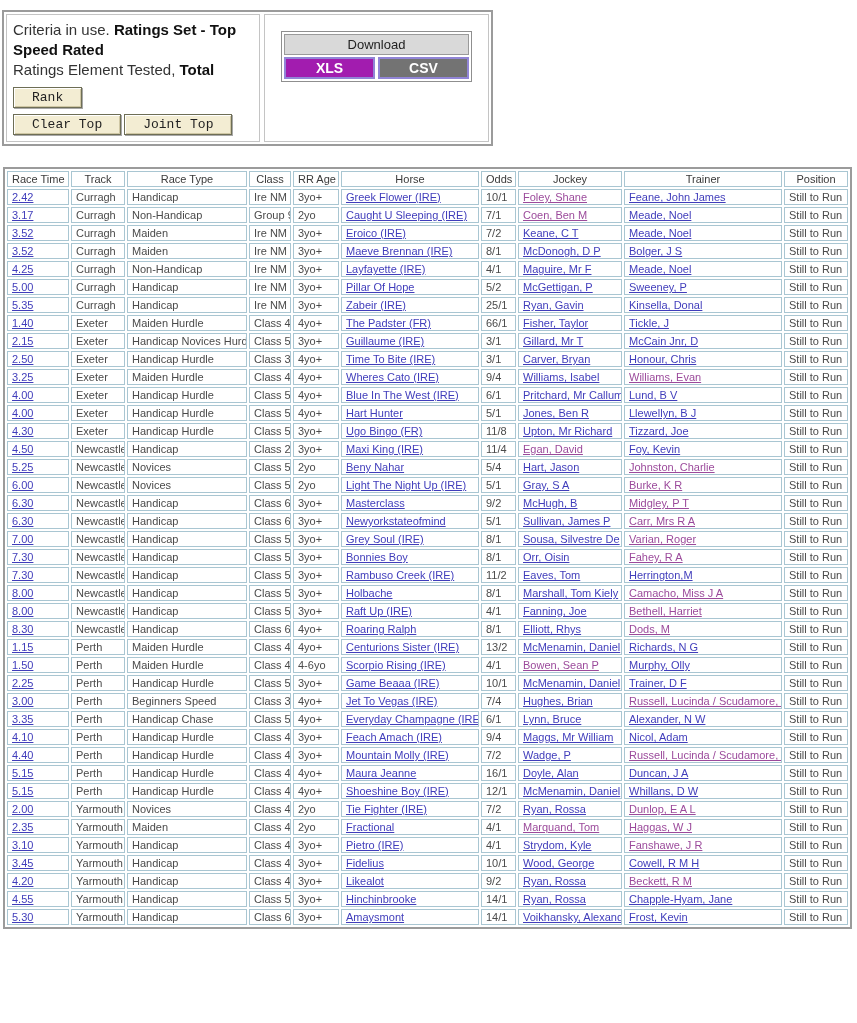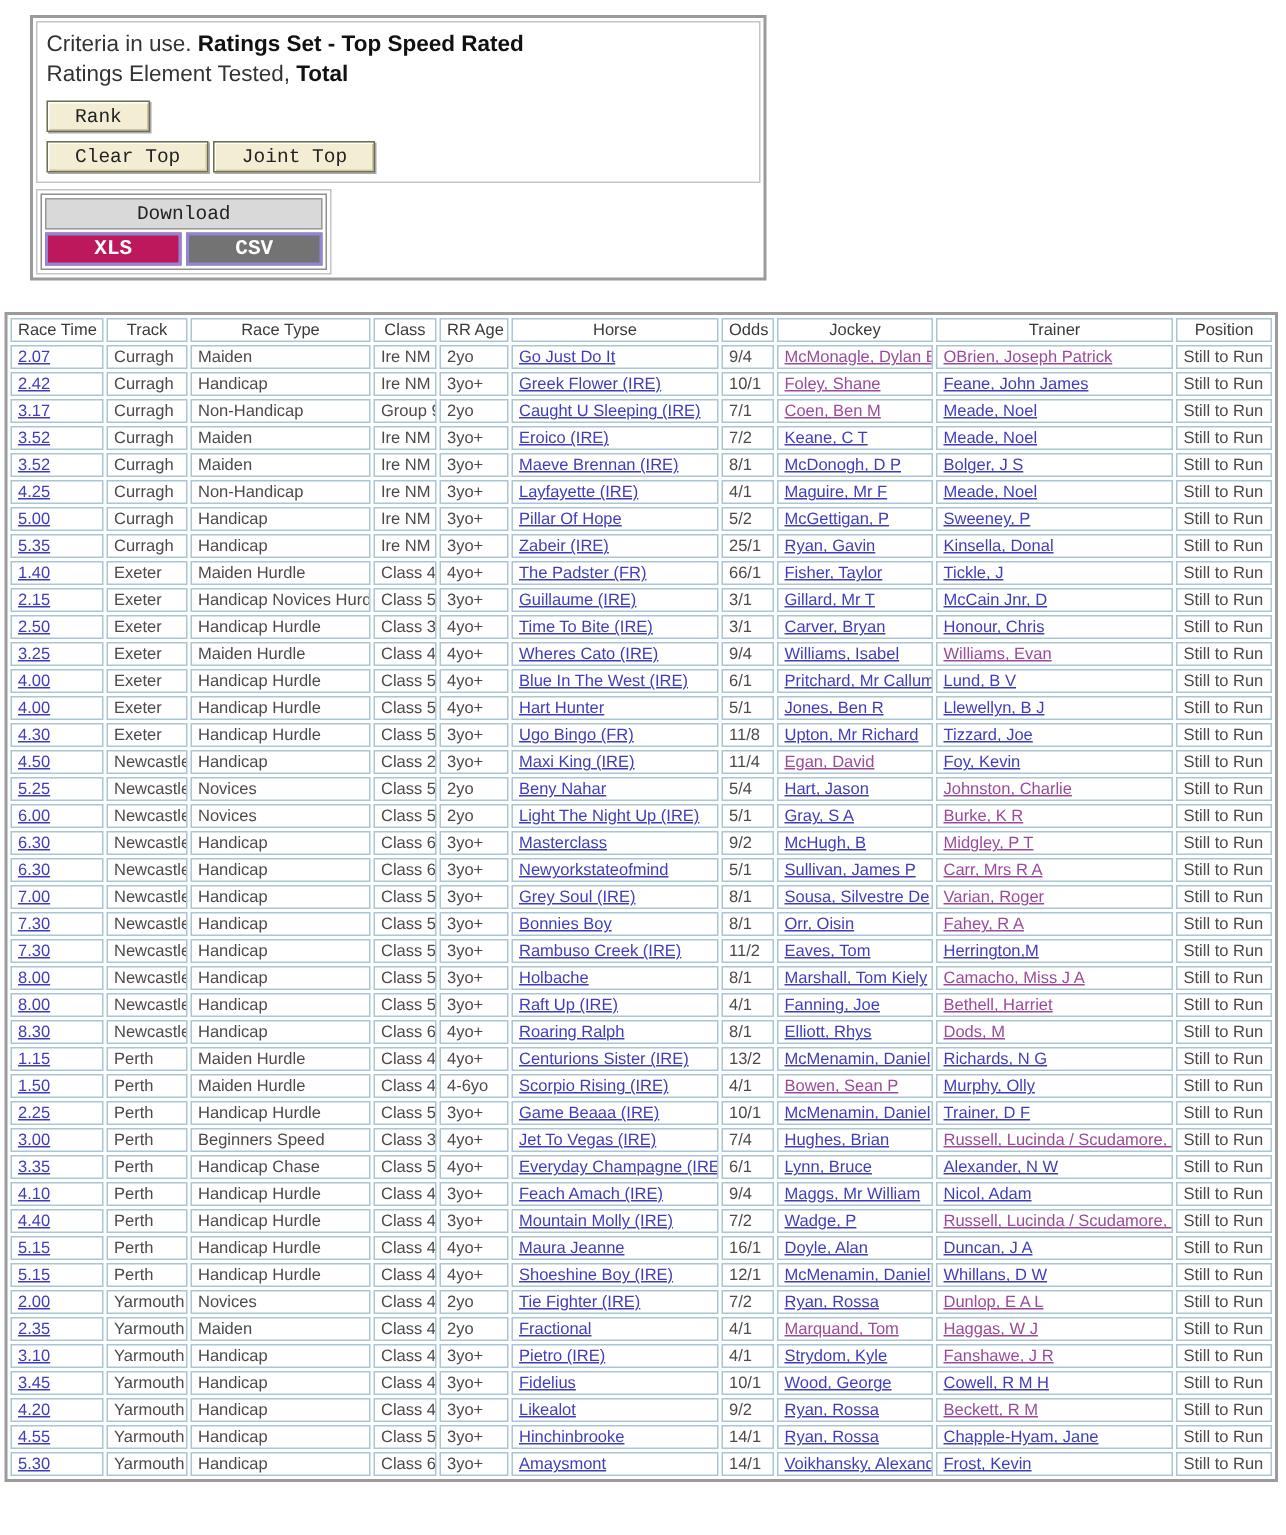--- a/index.html
+++ b/index.html
@@ -1,19 +1,19 @@
 <!DOCTYPE html>
 <html><head>
 <meta charset="utf-8">
 <style>
   html,body{margin:0;padding:0;background:#fff;width:857px;font-family:"Liberation Sans",sans-serif;}
-  .top-wrap{margin:10px 0 0 20px;width:487px;border:2px solid #9b9b9b;display:flex;background:#fff;flex-direction:column;}
+  .top-wrap{margin:10px 0 0 2px;width:487px;border:2px solid #9b9b9b;display:flex;background:#fff;}
   .top-cell{border:1px solid #c4c4c4;margin:2px;}
   .criteria-cell{flex:1;padding:5px 6px 6px 6px;}
-  .dl-cell{width:191px;padding:2px;font-family:Liberation Mono, monospace;}
+  .dl-cell{width:191px;padding:16px;}
   .criteria-text{font-size:15px;color:#333;line-height:20px;}
   .criteria-text b{color:#111;}
   .btn{display:inline-block;background:#f3edd3;border:1px solid #6e6e55;box-shadow:inset 1px 1px 0 #fff,inset -1px -1px 0 #cfc7a4,1px 1px 0 #a8a8a8;font-size:13px;color:#222;padding:2px 18px;cursor:pointer;font-family:Liberation Mono, monospace;}
   .btn-row{margin-top:7px;}
   .btn-row2{margin-top:6px;display:flex;gap:3px;}
   .dl-box{border:1px solid #8f8f8f;padding:2px;background:#fff;}
   .dl-head{border:1px solid #9a9a9a;background:#d9d9d9;text-align:center;font-size:13px;color:#222;padding:2px 0;margin-bottom:2px;}
   .dl-btns{display:flex;gap:3px;}
   .dl-btn{flex:1;border:2px solid #9185d6;color:#fff;font-weight:bold;font-size:14px;text-align:center;padding:1px 0;cursor:pointer;}
   table.races{margin:21px 0 0 3px;border:2px solid #9b9b9b;border-collapse:separate;border-spacing:2px;table-layout:fixed;width:849px;background:#fff;}
@@ -37,21 +37,21 @@
     </div>
     <div class="btn-row2">
       <span class="btn">Clear Top</span>
       <span class="btn">Joint Top</span>
     </div>
   </div>
   <div class="top-cell dl-cell">
     <div class="dl-box">
       <div class="dl-head">Download</div>
       <div class="dl-btns">
-        <span class="dl-btn" id="xls-btn" style="background: #be185d;">XLS</span>
+        <span class="dl-btn" id="xls-btn" style="background: #a21caf;">XLS</span>
         <span class="dl-btn" id="csv-btn" style="background: #737373;">CSV</span>
       </div>
     </div>
   </div>
 </div>
 
 <table class="races">
   <colgroup>
     <col style="width:62px">
       <col style="width:54px">
@@ -73,32 +73,20 @@
         <th>RR Age</th>
         <th>Horse</th>
         <th>Odds</th>
         <th>Jockey</th>
         <th>Trainer</th>
         <th>Position</th>
       </tr>
     </thead>
   <tbody id="races-body">
       <tr>
-        <td><a class="lnk blue">2.07</a></td>
-        <td>Curragh</td>
-        <td>Maiden</td>
-        <td>Ire NM</td>
-        <td>2yo</td>
-        <td><a class="lnk blue">Go Just Do It</a></td>
-        <td>9/4</td>
-        <td><a class="lnk purple">McMonagle, Dylan B</a></td>
-        <td><a class="lnk purple">OBrien, Joseph Patrick</a></td>
-        <td>Still to Run</td>
-      </tr>
-      <tr>
         <td><a class="lnk blue">2.42</a></td>
         <td>Curragh</td>
         <td>Handicap</td>
         <td>Ire NM</td>
         <td>3yo+</td>
         <td><a class="lnk blue">Greek Flower (IRE)</a></td>
         <td>10/1</td>
         <td><a class="lnk purple">Foley, Shane</a></td>
         <td><a class="lnk blue">Feane, John James</a></td>
         <td>Still to Run</td>

